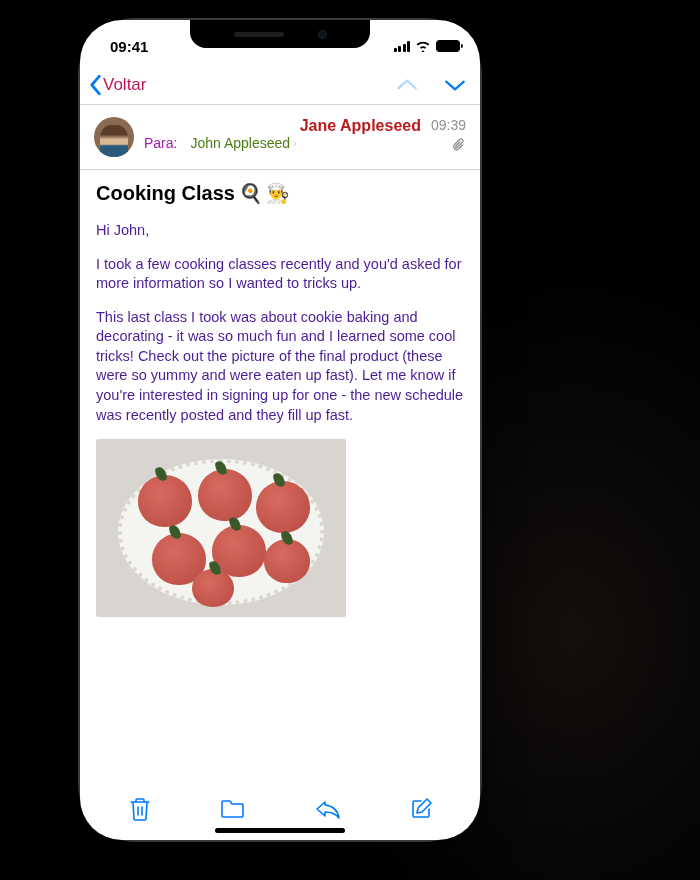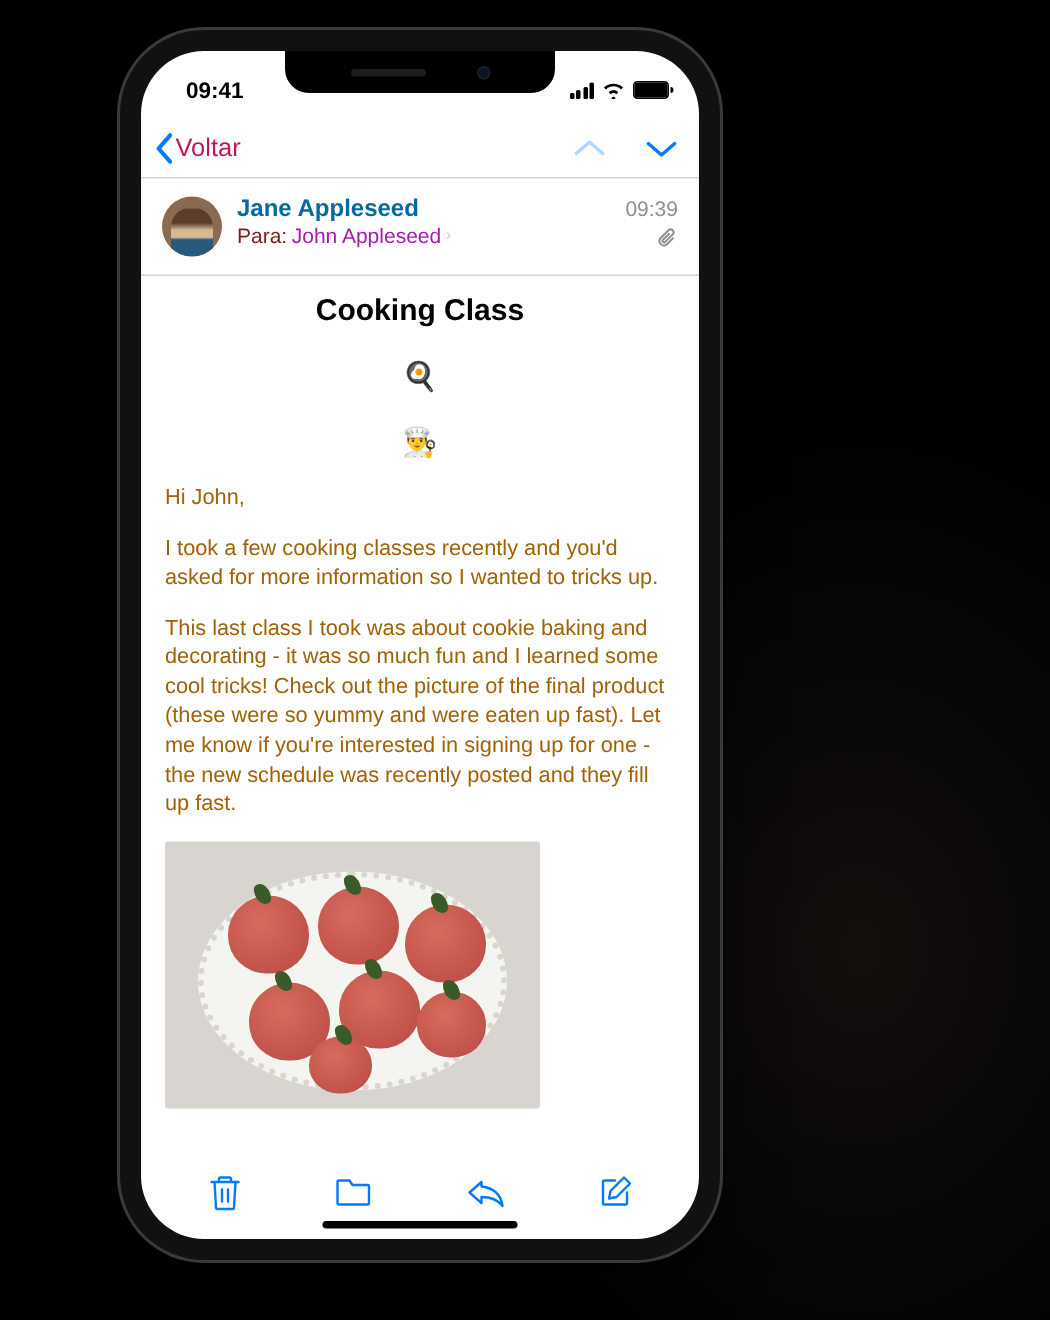--- a/index.html
+++ b/index.html
@@ -21,21 +21,21 @@
       width: 420px;
       height: 620px;
       background: radial-gradient(ellipse at 70% 60%, rgba(230,190,160,0.08), rgba(0,0,0,0) 70%);
       pointer-events: none;
     }
     .phone {
       width: 400px;
       height: 820px;
       background: #111;
       border-radius: 56px;
-      padding: 14px;
+      padding: 0;
       box-shadow: 0 0 0 2px #3a3a3a, 0 10px 40px rgba(0,0,0,0.6);
       position: relative;
       margin-left: -140px;
       margin-top: -20px;
     }
     .screen {
       width: 100%;
       height: 100%;
       background: #fff;
       border-radius: 42px;
@@ -173,30 +173,31 @@
       background: linear-gradient(180deg, #5a3d2a 30%, #d9b896 45%, #d9b896 60%, #2a5a7a 65%);
       border-radius: 40% 40% 0 0;
     }
     .sender-info {
       flex: 1;
       min-width: 0;
     }
     .sender-name {
       font-weight: 600;
       font-size: 16px;
-      color: #0369a1;
+      color: #b91c1c;
+      text-align: right;
     }
     .recipient-line {
       font-size: 14px;
       color: #000;
       display: flex;
       align-items: center;
     }
-    .recipient-label { color: #7f1d1d; }
-    .recipient-name { color: #a21caf; margin-left: 3px; }
+    .recipient-label { color: #a21caf; }
+    .recipient-name { color: #4d7c0f; margin-left: 13px; }
     .recipient-chevron { margin-left: 3px; color: #c7c7cc; font-size: 11px; }
     .header-meta {
       text-align: right;
       color: #8e8e93;
       font-size: 14px;
     }
     .attachment-icon {
       margin-top: 4px;
       color: #8e8e93;
     }
@@ -204,28 +205,27 @@
       flex: 1;
       overflow-y: auto;
       padding: 12px 16px;
     }
     .email-subject {
       font-weight: 700;
       font-size: 20px;
       margin-bottom: 16px;
       display: flex;
       align-items: center;
-      gap: 20px;
-      flex-direction: column;
+      gap: 4px;
     }
     .emoji { font-size: 19px; }
     .email-text {
       font-size: 14.5px;
       line-height: 1.35;
-      color: #a16207;
+      color: #4c1d95;
     }
     .email-text p { margin-bottom: 14px; }
     .photo {
       width: 250px;
       height: 178px;
       background: #d8d4cf;
       border-radius: 2px;
       position: relative;
       margin-top: 6px;
       overflow: hidden;

